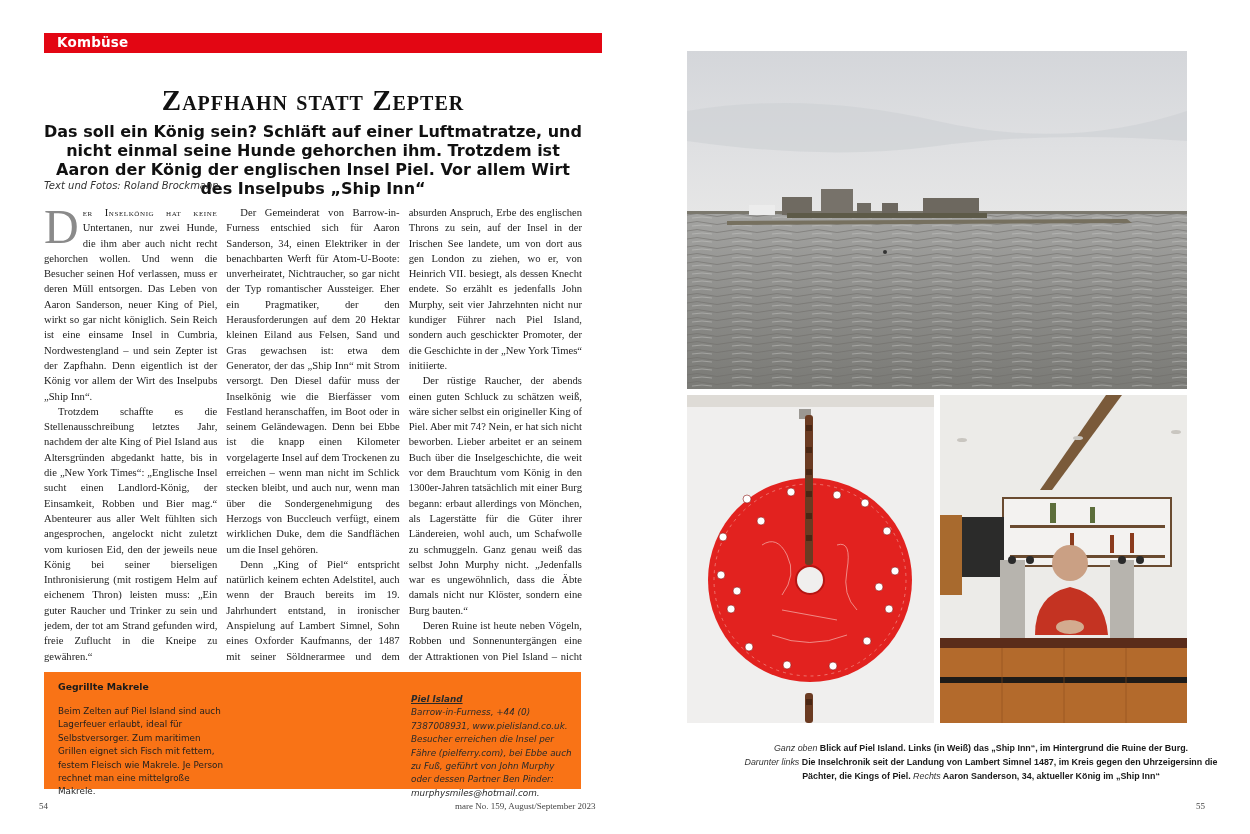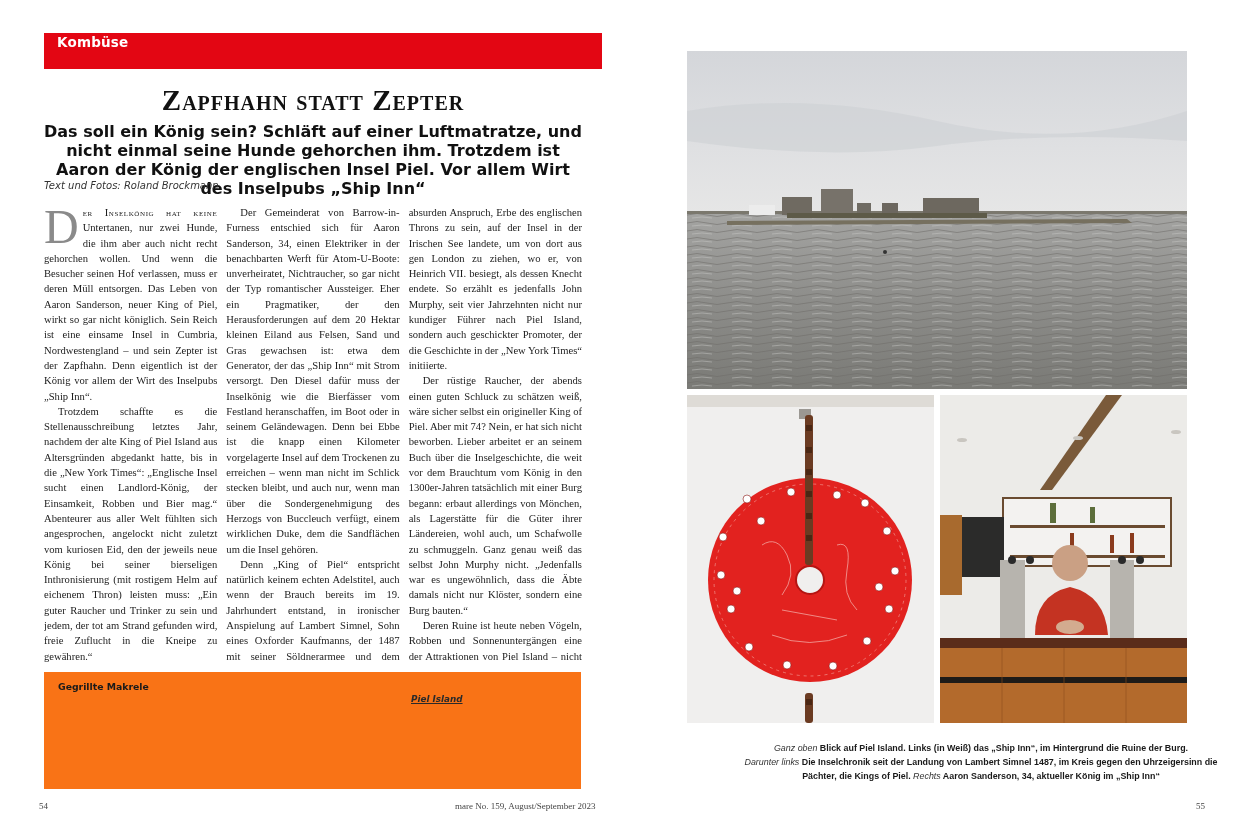--- a/index.html
+++ b/index.html
@@ -1,20 +1,20 @@
 <!DOCTYPE html>
 <html><head>
 <meta charset="utf-8">
 <style>
   * { box-sizing: border-box; margin: 0; padding: 0; }
   html, body { width: 1250px; height: 834px; background: #ffffff; overflow: hidden; }
   body { position: relative; font-family: "DejaVu Serif", serif; color: #1a1a1a; }
 
   .section-bar {
-    position: absolute; left: 44px; top: 33px; width: 558px; height: 36px;
+    position: absolute; left: 44px; top: 33px; width: 558px; height: 20px;
     background: #e30613;
   }
   .section-bar span {
     position: absolute; left: 13px; top: 1px;
     font-family: "DejaVu Sans", sans-serif; font-weight: bold; font-size: 13.5px; color: #ffffff;
     letter-spacing: 0.2px;
   }
 
   .headline {
     position: absolute; left: 44px; top: 84px; width: 538px; text-align: center;
@@ -87,22 +87,24 @@
   <p style="text-indent:14px;">Trotzdem schaffte es die Stellenausschreibung letztes Jahr, nachdem der alte King of Piel Island aus Altersgründen abgedankt hatte, bis in die „New York Times“: „Englische Insel sucht einen Landlord-König, der Einsamkeit, Robben und Bier mag.“ Abenteurer aus aller Welt fühlten sich angesprochen, angelockt nicht zuletzt vom kuriosen Eid, den der jeweils neue König bei seiner bierseligen Inthronisierung (mit rostigem Helm auf eichenem Thron) leisten muss: „Ein guter Raucher und Trinker zu sein und jedem, der tot am Strand gefunden wird, freie Zuflucht in die Kneipe zu gewähren.“</p>
   <p style="text-indent:14px;">Der Gemeinderat von Barrow-in-Furness entschied sich für Aaron Sanderson, 34, einen Elektriker in der benachbarten Werft für Atom-U-Boote: unverheiratet, Nichtraucher, so gar nicht der Typ romantischer Aussteiger. Eher ein Pragmatiker, der den Herausforderungen auf dem 20 Hektar kleinen Eiland aus Felsen, Sand und Gras gewachsen ist: etwa dem Generator, der das „Ship Inn“ mit Strom versorgt. Den Diesel dafür muss der Inselkönig wie die Bierfässer vom Festland heranschaffen, im Boot oder in seinem Geländewagen. Denn bei Ebbe ist die knapp einen Kilometer vorgelagerte Insel auf dem Trockenen zu erreichen – wenn man nicht im Schlick stecken bleibt, und auch nur, wenn man über die Sondergenehmigung des Herzogs von Buccleuch verfügt, einem wirklichen Duke, dem die Sandflächen um die Insel gehören.</p>
   <p style="text-indent:14px;">Denn „King of Piel“ entspricht natürlich keinem echten Adelstitel, auch wenn der Brauch bereits im 19. Jahrhundert entstand, in ironischer Anspielung auf Lambert Simnel, Sohn eines Oxforder Kaufmanns, der 1487 mit seiner Söldnerarmee und dem absurden Anspruch, Erbe des englischen Throns zu sein, auf der Insel in der Irischen See landete, um von dort aus gen London zu ziehen, wo er, von Heinrich VII. besiegt, als dessen Knecht endete. So erzählt es jedenfalls John Murphy, seit vier Jahrzehnten nicht nur kundiger Führer nach Piel Island, sondern auch geschickter Promoter, der die Geschichte in der „New York Times“ initiierte.</p>
   <p style="text-indent:14px;">Der rüstige Raucher, der abends einen guten Schluck zu schätzen weiß, wäre sicher selbst ein origineller King of Piel. Aber mit 74? Nein, er hat sich nicht beworben. Lieber arbeitet er an seinem Buch über die Inselgeschichte, die weit vor dem Brauchtum vom König in den 1300er-Jahren tatsächlich mit einer Burg begann: erbaut allerdings von Mönchen, als Lagerstätte für die Güter ihrer Ländereien, wohl auch, um Schafwolle zu schmuggeln. Ganz genau weiß das selbst John Murphy nicht. „Jedenfalls war es ungewöhnlich, dass die Äbte damals nicht nur Klöster, sondern eine Burg bauten.“</p>
   <p style="text-indent:14px;">Deren Ruine ist heute neben Vögeln, Robben und Sonnenuntergängen eine der Attraktionen von Piel Island – nicht nur für Tagesbesucher, denn man darf auf Piel Island auch zelten. Im Sommer fluten Gäste die Insel, und nicht jeder kauft sein Pint im Pub, die Entsorgung des Mülls aber obliegt King Aaron Sanderson.</p>
 
 </div>
 
 <div class="infobox">
   <div class="ib-title">Gegrillte Makrele</div>
+  <div class="ib-text ib-col1">Beim Zelten auf Piel Island sind auch Lagerfeuer erlaubt, ideal für Selbstversorger. Zum maritimen Grillen eignet sich Fisch mit fettem, festem Fleisch wie Makrele. Je Person rechnet man eine mittelgroße Makrele.</div>
   <div class="ib-text ib-col3">
     <div class="ib-col3-title">Piel Island</div>
+    <div>Barrow-in-Furness, +44 (0) 7387008931, www.pielisland.co.uk. Besucher erreichen die Insel per Fähre (pielferry.com), bei Ebbe auch zu Fuß, geführt von John Murphy oder dessen Partner Ben Pinder: murphysmiles@hotmail.com.</div>
   </div>
 </div>
 
 <div class="photo photo-top">
   <svg width="500" height="338" viewBox="0 0 500 338">
     <defs>
       <linearGradient id="sky" x1="0" y1="0" x2="0" y2="1">
         <stop offset="0" stop-color="#d4d6da"></stop>
         <stop offset="0.6" stop-color="#dfe0e2"></stop>
         <stop offset="1" stop-color="#e6e6e6"></stop>

